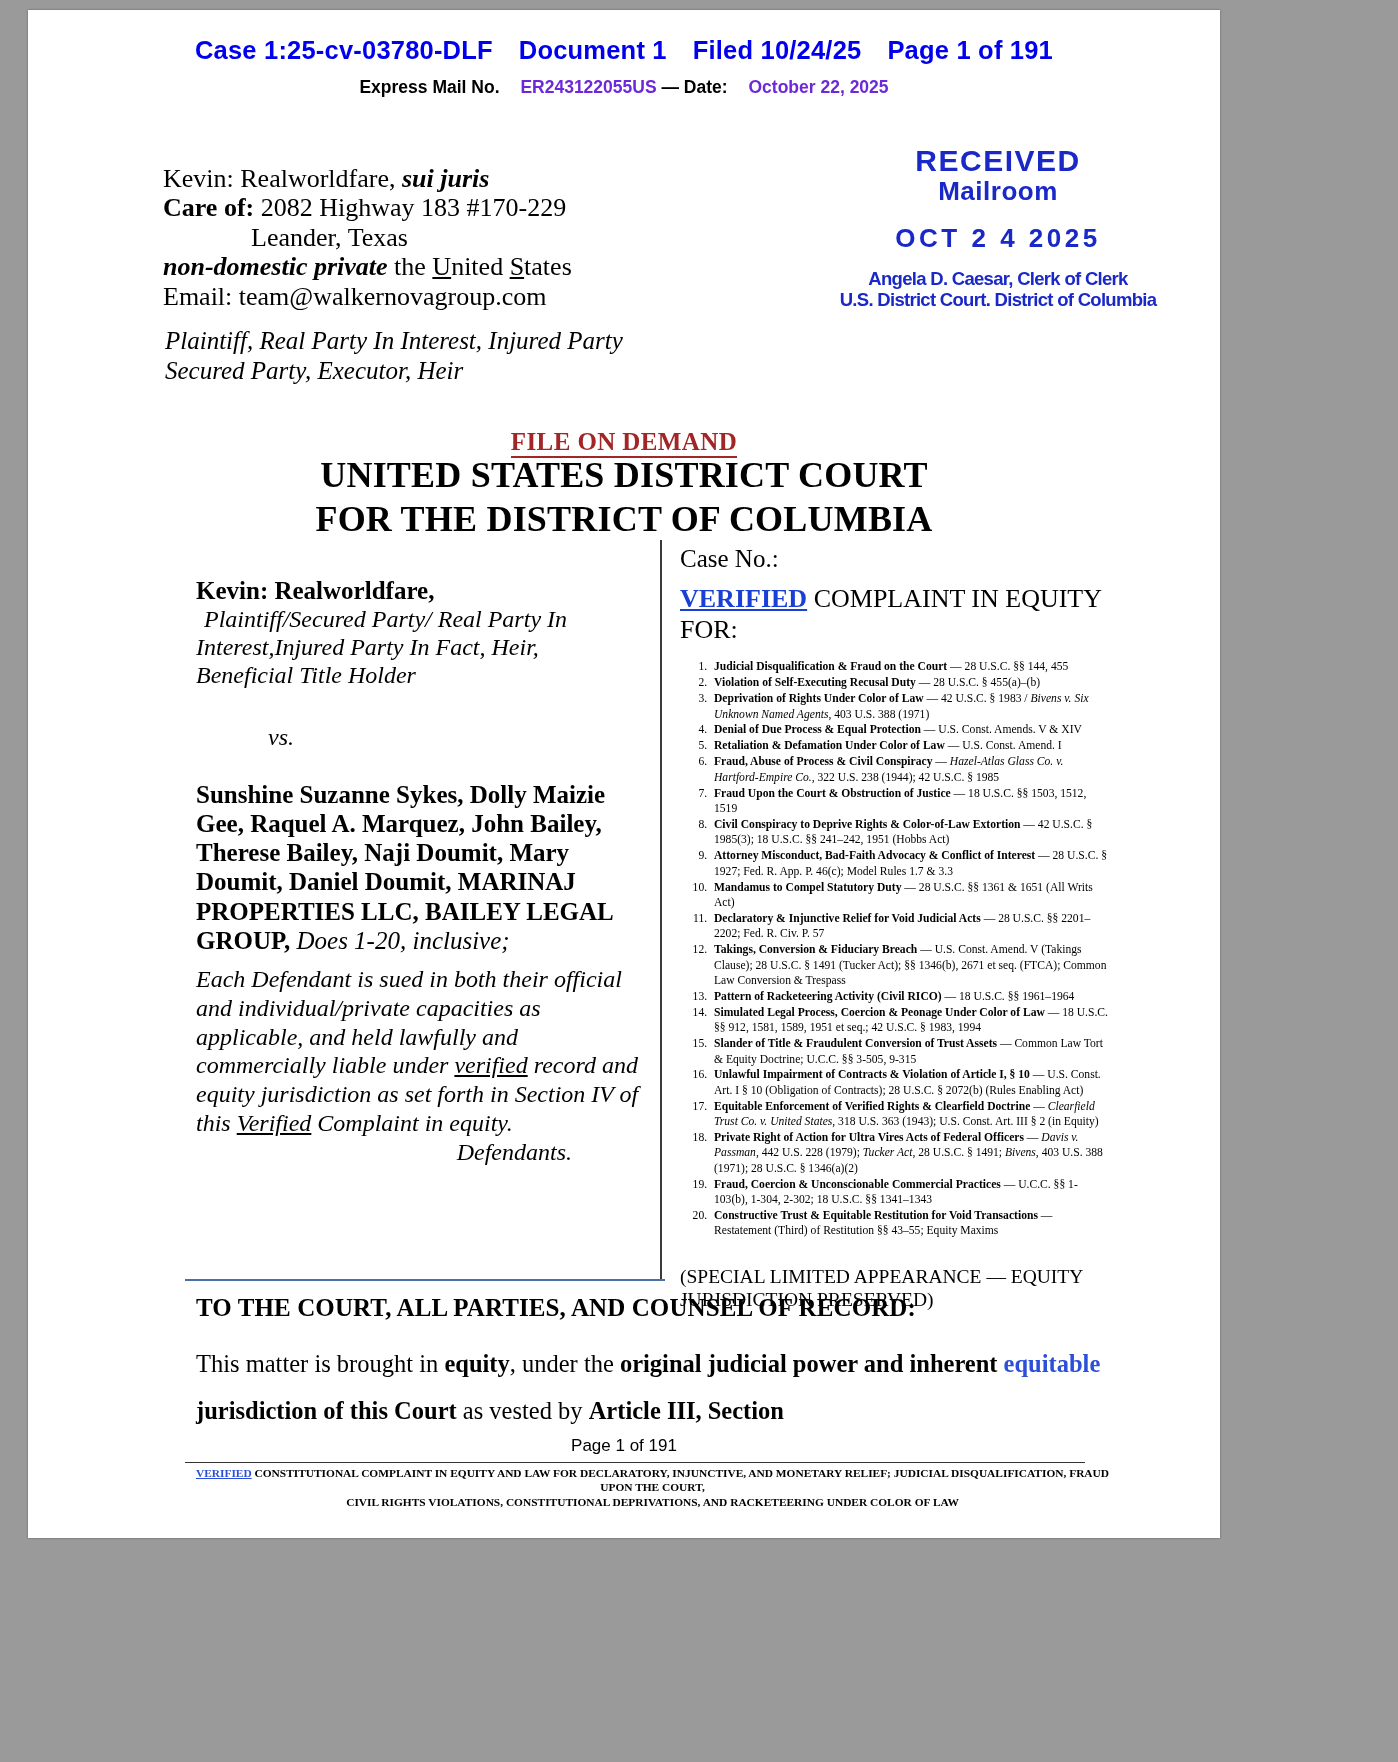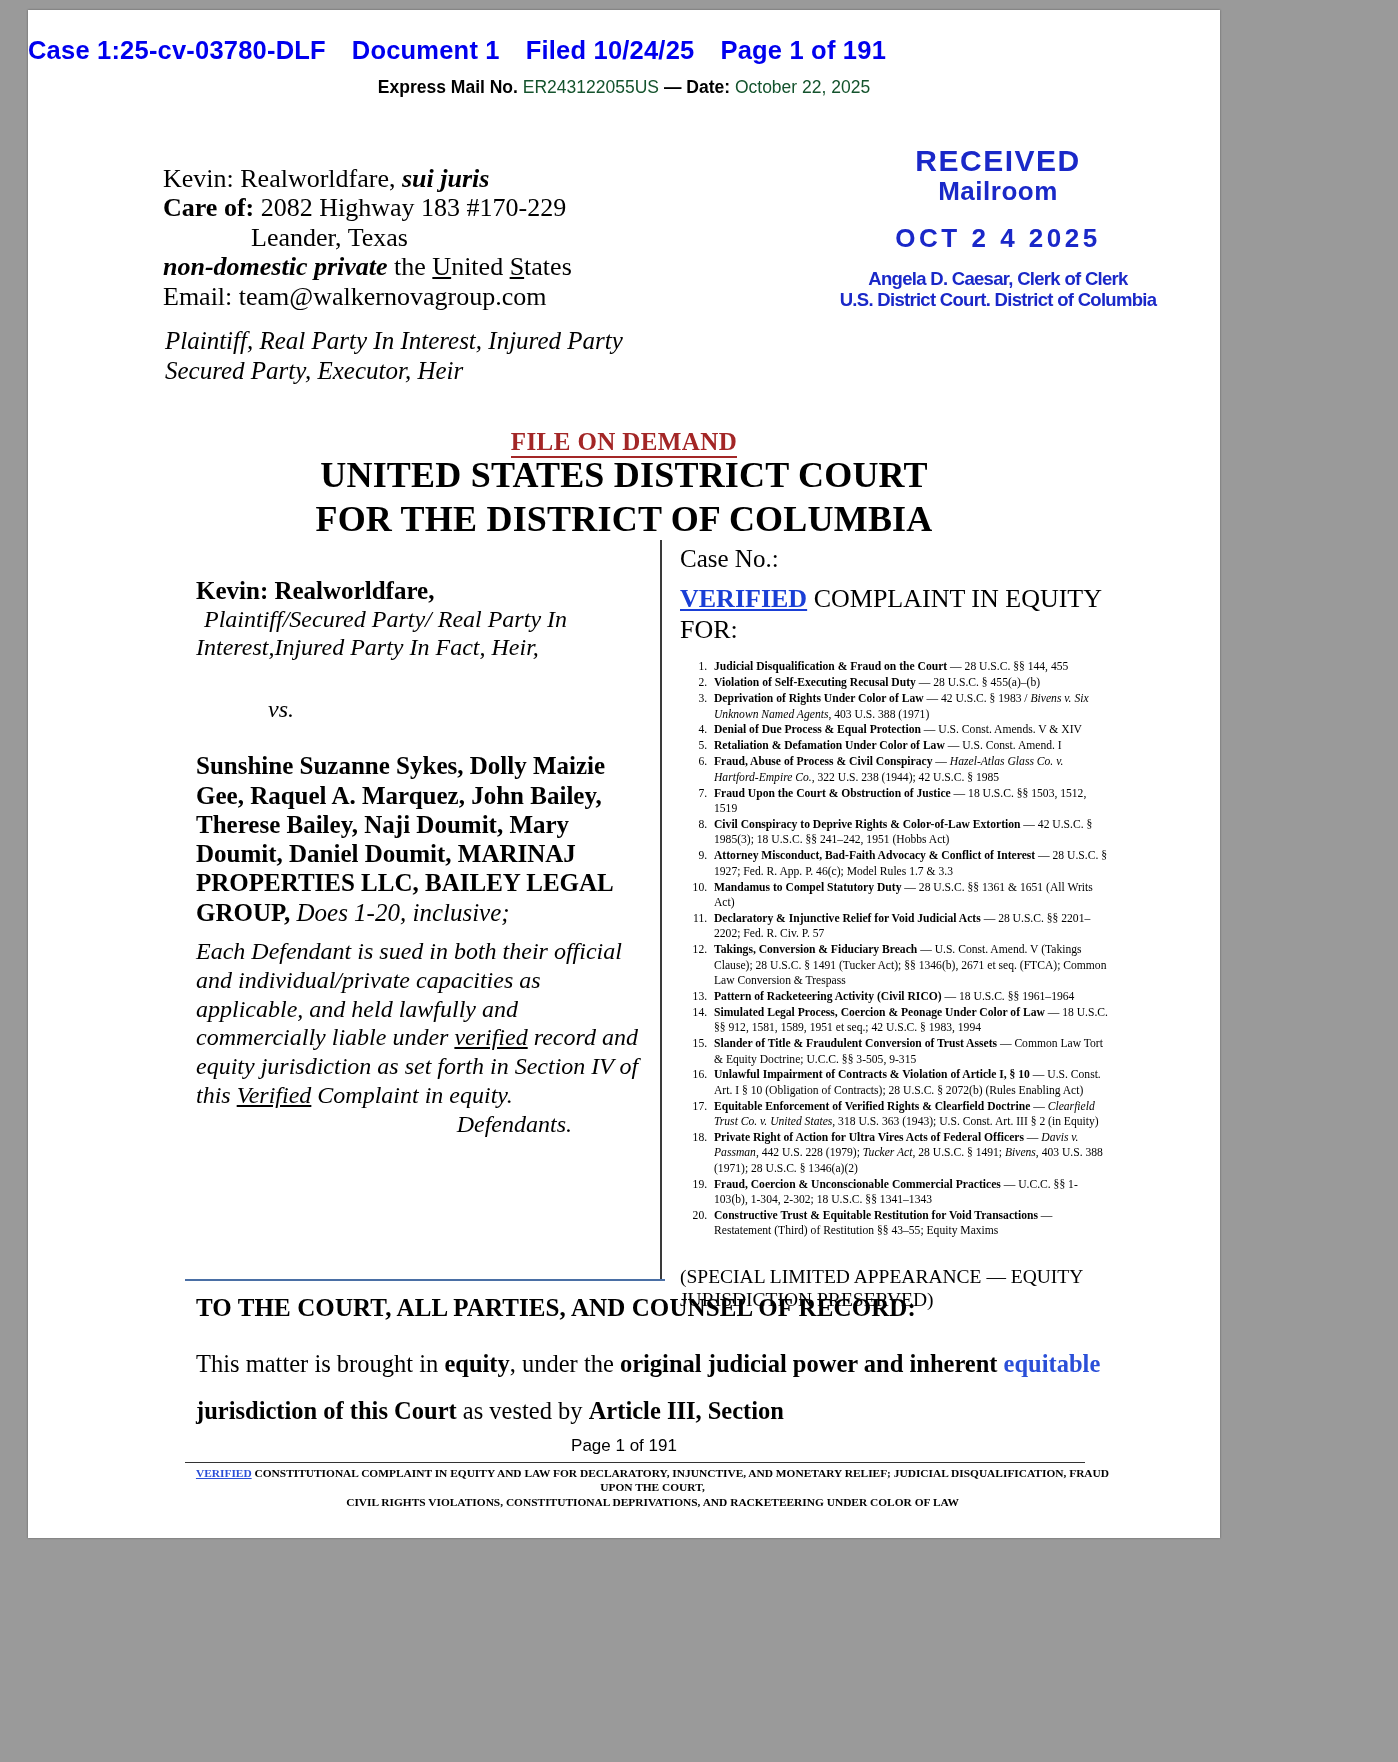--- a/index.html
+++ b/index.html
@@ -14,39 +14,39 @@
     left:28px; top:10px;
     width:1192px; height:1528px;
     background:#ffffff;
     box-shadow:0 0 2px rgba(0,0,0,.4);
     overflow:hidden;
   }
   .pad{position:relative;width:100%;height:100%;}
 
   
   .ecf-head{
-    text-align:left;
+    text-align:center;
     color:#0000ee;
     font-family:"Liberation Sans", sans-serif;
     font-weight:bold;
     font-size:25.5px;
     letter-spacing:.2px;
     margin-top:26px;
   }
   .ecf-head span{display:inline-block;}
   .ecf-gap{width:26px;}
   .express{
     text-align:center;
     font-family:"Liberation Sans", sans-serif;
     font-weight:bold;
     font-size:17.5px;
     color:#000;
     margin-top:12px;
   }
-  .express .blue{color:#14532d;font-weight:normal;}
+  .express .blue{color:#6d28d9;font-weight:bold;margin-left:16px;}
   .express .dash{font-weight:bold;}
 
   
   .addr{
     position:absolute;
     left:135px; top:128px;
     width:500px;
     font-size:26px;
     line-height:1.13;
   }
@@ -270,20 +270,21 @@
     <div>FOR THE DISTRICT OF COLUMBIA</div>
   </div>
 
   <div class="vrule"></div>
   <div class="hrule"></div>
 
   <div class="left-cap">
     <div class="pname">Kevin: Realworldfare,</div>
     <div class="ital">Plaintiff/Secured Party/ Real Party In</div>
     <div style="font-style:italic">Interest,Injured Party In Fact, Heir,</div>
+    <div style="font-style:italic">Beneficial Title Holder</div>
     <div style="height:34px"></div>
     <div class="vs">vs.</div>
     <div style="height:28px"></div>
     <div class="defs"><span>Sunshine Suzanne Sykes, Dolly Maizie Gee, Raquel A. Marquez, John Bailey, Therese Bailey, Naji Doumit, Mary Doumit, Daniel Doumit, MARINAJ PROPERTIES LLC, BAILEY LEGAL GROUP,</span><span class="reg"> Does 1-20, inclusive;</span></div>
     <div style="height:10px"></div>
     <div class="defpara"><span>Each Defendant is sued in both their official and individual/private capacities as applicable, and held lawfully and commercially liable under </span><span class="u">verified</span><span> record and equity jurisdiction as set forth in Section IV of this </span><span class="u">Verified</span><span> Complaint in equity.</span></div>
     <div class="defend">Defendants.</div>
   </div>
 
   <div class="right-col">

